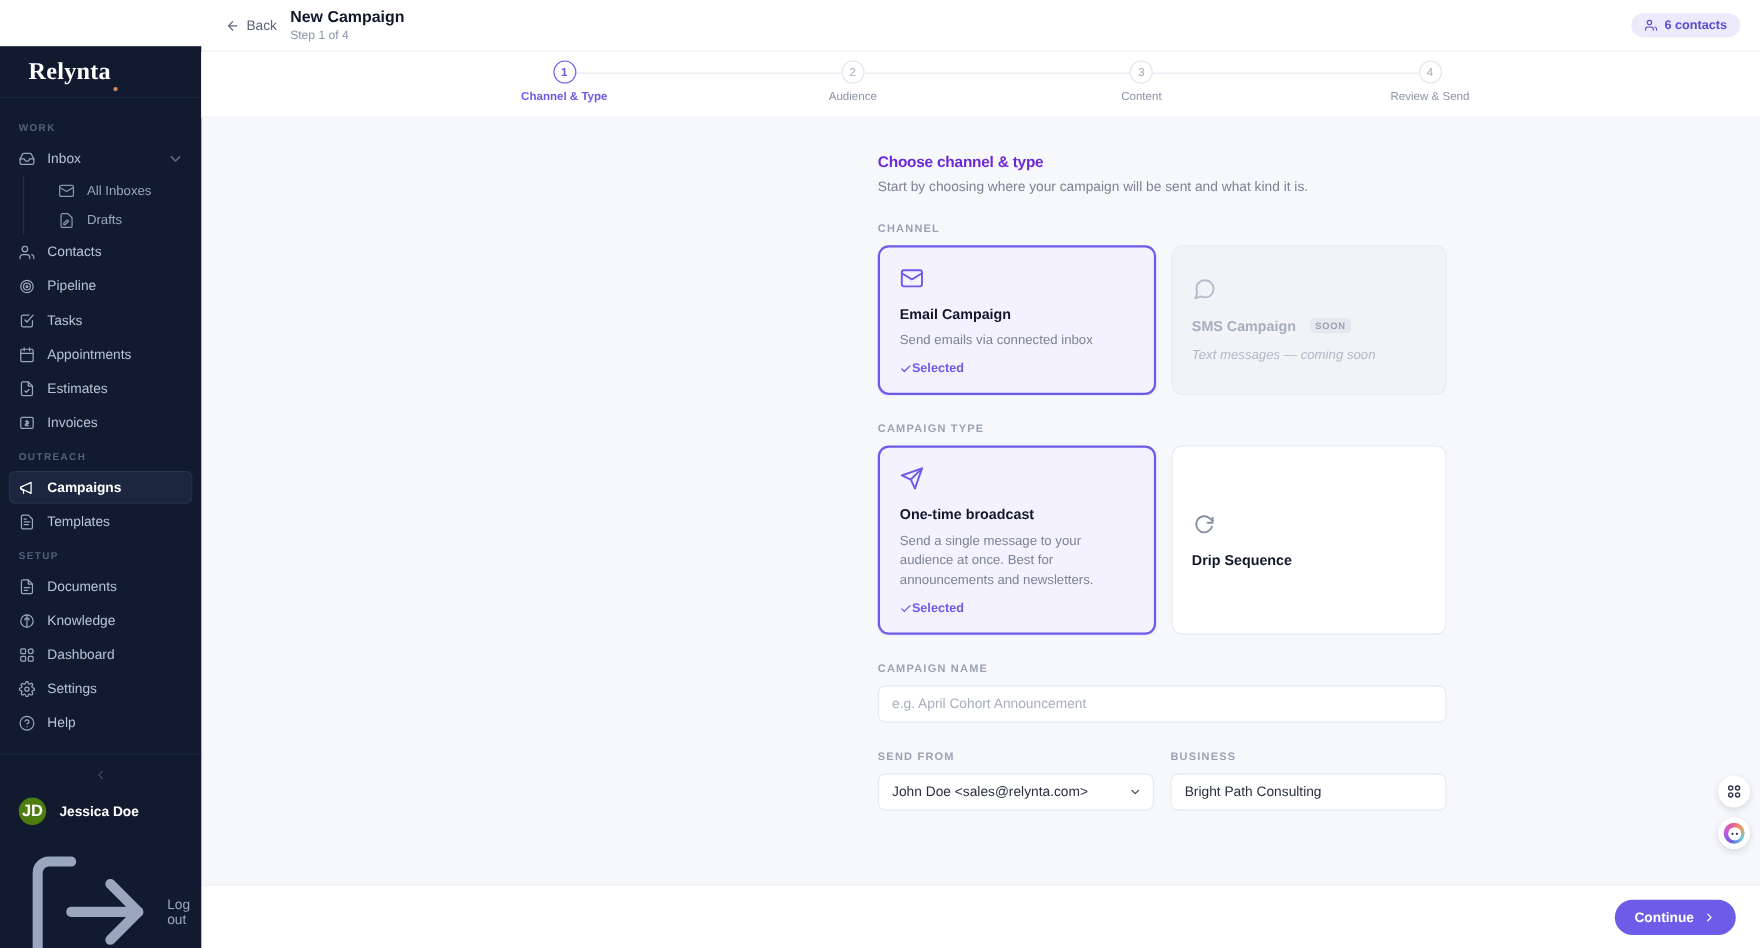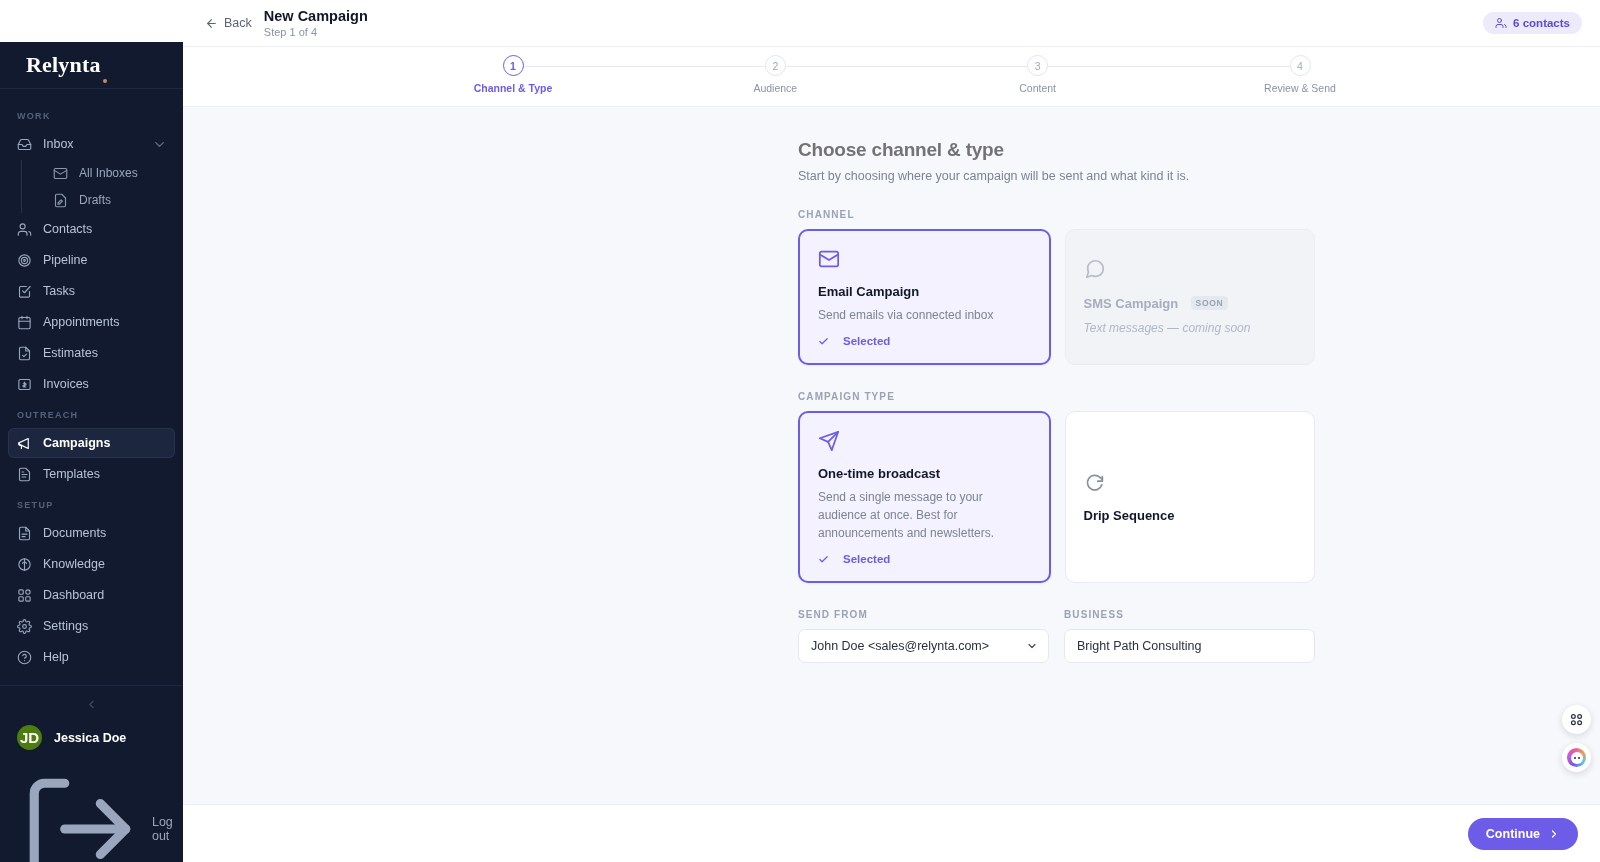--- a/index.html
+++ b/index.html
@@ -111,21 +111,21 @@
   }
   .step.current .step-circle { border-color: #6d5ce7; color: #6d5ce7; font-weight: 700; }
   .step-label { margin-top: 6px; font-size: 10.5px; color: #8b93a6; white-space: nowrap; }
   .step.current .step-label { color: #6d5ce7; font-weight: 700; }
   .step-line { position: absolute; top: 18.5px; height: 1px; background: #e6e9f0; z-index: 1; }
 
   .content { flex: 1 1 auto; overflow: hidden; position: relative; }
   .canvas { width: 100%; padding-top: 32px; }
   .col { width: 517px; margin-left: 615px; }
 
-  .h1 { font-size: 19px; font-weight: 700; color: #737373; letter-spacing: -.2px; }
+  .h1 { font-size: 14px; font-weight: 700; color: #6d28d9; letter-spacing: -.2px; }
   .h1sub { font-size: 12.5px; color: #7b8396; margin-top: 8px; }
   .field-label {
     font-size: 10px; letter-spacing: 1.1px; font-weight: 700;
     color: #9aa2b4; text-transform: uppercase; margin-bottom: 9px;
   }
   .sec { margin-top: 26px; }
 
   .cards { display: flex; gap: 14px; }
   .card {
     flex: 1 1 0; border-radius: 10px; padding: 17px 18px 16px;
@@ -136,21 +136,21 @@
     border: 2px solid #6d5ce7; background: #f4f2fe;
     box-shadow: 0 1px 2px rgba(109,92,231,.08);
   }
   .card.disabled { background: #f2f3f7; border-color: #eaecf2; cursor: not-allowed; }
   .card-icon { margin-bottom: 14px; display: block; }
   .card-title { font-size: 13px; font-weight: 700; color: #11172a; }
   .card-title.muted { color: #a6adbd; }
   .card-desc { font-size: 12px; color: #7b8396; margin-top: 7px; line-height: 1.5; }
   .card-desc.muted { color: #b0b7c6; font-style: italic; }
   .selected-row {
-    display: flex; align-items: center; gap: 14px; margin-top: 11px;
+    display: flex; align-items: center; gap: 0; margin-top: 11px;
     font-size: 11.5px; color: #6d5ce7; font-weight: 700;
   }
   .soon-badge {
     display: inline-block; margin-left: 8px; vertical-align: 2px;
     background: #e6e8ef; color: #98a0b1; border-radius: 4px;
     font-size: 8.5px; font-weight: 700; letter-spacing: .7px;
     padding: 2px 5px; text-transform: uppercase;
   }
   .chan-card { min-height: 118px; }
   .type-left { min-height: 155px; }
@@ -499,20 +499,24 @@
                 <svg class="card-icon" width="22" height="22" viewBox="0 0 24 24" fill="none" stroke="#8891a3" stroke-width="1.9" stroke-linecap="round" stroke-linejoin="round">
                     <polyline points="20 5 20 10 15 10"></polyline>
                     <path d="M19.4 14a8 8 0 1 1-2.2-8.3L20 8"></path>
                   </svg>
                 <div class="card-title">Drip Sequence</div>
               </div>
 
             </div>
           </div>
 
+          <div class="sec">
+            <div class="field-label">Campaign Name</div>
+            <input class="input" type="text" placeholder="e.g. April Cohort Announcement" style="">
+          </div>
 
           <div class="sec two-col">
             <div>
               <div class="field-label">Send From</div>
               <div class="select-wrap">
                 <select class="select">
                   <option>John Doe &lt;sales@relynta.com&gt;</option>
                 </select>
                 <svg class="caret" width="12" height="12" viewBox="0 0 24 24" fill="none" stroke="#444b5c" stroke-width="2.4" stroke-linecap="round" stroke-linejoin="round">
                     <polyline points="6 9 12 15 18 9"></polyline>

